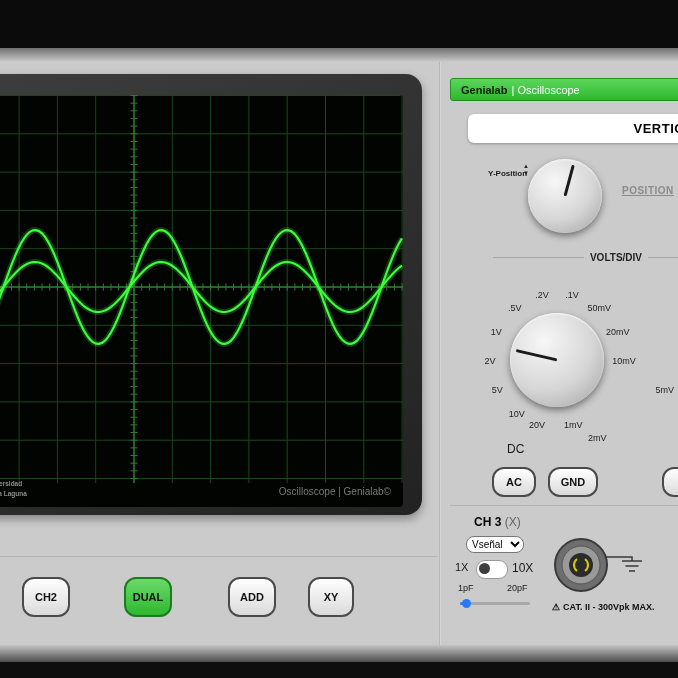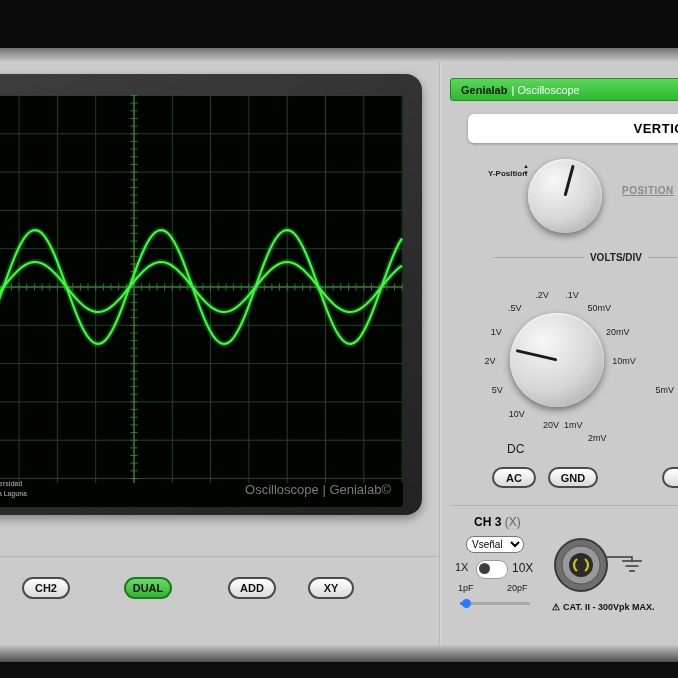--- a/index.html
+++ b/index.html
@@ -14,21 +14,21 @@
   .bottom-bar{left:0;top:662px;width:678px;height:16px;background:#0e0e0e;}
   .panel-divider{left:439px;top:62px;width:2px;height:583px;background:linear-gradient(90deg,#a8a8a8,#e6e6e6);}
   .left-divider{left:0;top:556px;width:437px;height:1px;background:#b3b3b3;}
   .right-divider{left:450px;top:505px;width:228px;height:1px;background:#b3b3b3;}
 
   
   .bezel{left:-64px;top:74px;width:486px;height:441px;border-radius:16px;
          background:linear-gradient(150deg,#3e3e3e,#222);box-shadow:0 4px 10px rgba(0,0,0,.35);}
   .screen{left:34px;top:21px;width:433px;height:412px;background:#010401;border-radius:4px;overflow:hidden;}
   .wm-left{left:15px;bottom:8px;font-size:6.5px;font-weight:bold;color:#8f8f8f;line-height:1.55;}
-  .wm-right{right:12px;bottom:10px;font-size:13px;color:#7a7a7a;}
+  .wm-right{right:12px;bottom:10px;font-size:10px;color:#7a7a7a;}
 
   
   .scope-header{left:450px;top:78px;width:260px;height:21px;border-radius:3px 0 0 3px;
     background:linear-gradient(#5cd65c,#2eb82e);border:1px solid #1f8f1f;
     display:flex;align-items:center;gap:4px;padding-left:10px;font-size:11px;}
   .scope-header .brand{font-weight:bold;color:#052005;}
   .scope-header .rest{color:#f6fff6;}
   .vertical-title-box{left:468px;top:114px;width:400px;height:29px;background:#fff;border-radius:6px;
     box-shadow:0 1px 3px rgba(0,0,0,.3);display:flex;align-items:center;justify-content:center;
     font-weight:bold;font-size:13px;letter-spacing:.5px;color:#000;}
@@ -51,28 +51,28 @@
   .vd-row .ln{height:1px;background:#a9a9a9;}
   .vd-row .ln.a{flex:1;}
   .vd-row .ln.b{width:30px;}
   .vd-row .lbl{margin:0 6px;font-size:10px;font-weight:bold;color:#222;}
 
   .dial-wrap{left:467px;top:270px;width:180px;height:180px;text-align:center;}
   .dial-label{position:absolute;transform:translate(-50%,-50%);font-size:9px;color:#1d1d1d;white-space:nowrap;}
 
   .dc-indicator{left:507px;top:442px;font-size:12px;color:#1a1a1a;}
 
-  .pill{position:absolute;height:21px;border:2px solid #4a4a4a;border-radius:12px;
+  .pill{position:absolute;height:30px;border:2px solid #4a4a4a;border-radius:12px;
         background:linear-gradient(#ffffff,#dadada);font-weight:bold;font-size:11px;
         font-family:inherit;display:flex;align-items:center;justify-content:center;cursor:pointer;color:#111;padding:0;}
   .pill.active{background:linear-gradient(#6ad96a,#2fb82f);border-color:#1d7a1d;}
   .cpl-ac{left:492px;top:467px;width:44px;}
   .cpl-gnd{left:548px;top:467px;width:50px;}
   .cpl-dc{left:662px;top:467px;width:50px;}
-  .mode-btn{top:577px;height:22px;}
+  .mode-btn{top:577px;height:40px;}
   .m0{left:22px;width:48px;} .m1{left:124px;width:48px;} .m2{left:228px;width:48px;} .m3{left:308px;width:46px;}
 
   .ch1-title{left:474px;top:515px;font-size:12px;font-weight:bold;color:#000;}
   .ch1-title .axis{font-weight:normal;color:#666;}
   .source-select{left:466px;top:536px;width:58px;height:17px;font-size:10px;font-family:inherit;
         border:1px solid #777;border-radius:8px;background:#fff;padding:0 1px;}
   .att-left{left:455px;top:561px;font-size:11px;color:#1a1a1a;}
   .att-right{left:512px;top:561px;font-size:12px;color:#1a1a1a;}
   .switch{left:476px;top:560px;width:30px;height:17px;background:#fff;border:1px solid #9a9a9a;border-radius:9px;cursor:pointer;}
   .switch-knob{position:absolute;left:2px;top:2px;width:11px;height:11px;border-radius:50%;background:#3d3d3d;}
@@ -272,21 +272,21 @@
 
   <div class="abs dial-wrap">
       <span class="dial-label" style="left: 74.9283px; top: 24.7172px;">.2V</span>
       <span class="dial-label" style="left: 105.072px; top: 24.7172px;">.1V</span>
       <span class="dial-label" style="left: 132.164px; top: 37.9312px;">50mV</span>
       <span class="dial-label" style="left: 150.723px; top: 61.6846px;">20mV</span>
       <span class="dial-label" style="left: 156.99px; top: 91.1693px;">10mV</span>
       <span class="dial-label" style="left: 149.697px; top: 120.417px; margin-left: 48px;">5mV</span>
       <span class="dial-label" style="left: 130.322px; top: 143.509px; margin-top: 24px;">2mV</span>
       <span class="dial-label" style="left: 106.209px; top: 155.01px;">1mV</span>
-      <span class="dial-label" style="left: 84px; top: 155.01px;">20V</span>
+      <span class="dial-label" style="left: 70px; top: 155.01px;">20V</span>
       <span class="dial-label" style="left: 49.6784px; top: 143.509px;">10V</span>
       <span class="dial-label" style="left: 30.3026px; top: 120.417px;">5V</span>
       <span class="dial-label" style="left: 23.0102px; top: 91.1693px;">2V</span>
       <span class="dial-label" style="left: 29.2774px; top: 61.6846px;">1V</span>
       <span class="dial-label" style="left: 47.8355px; top: 37.9312px;">.5V</span>
     </div>
   <div class="abs knob v-knob">
     <div class="knob-pointer" style="transform: translateX(-50%) rotate(-77deg);"></div>
   </div>
 

